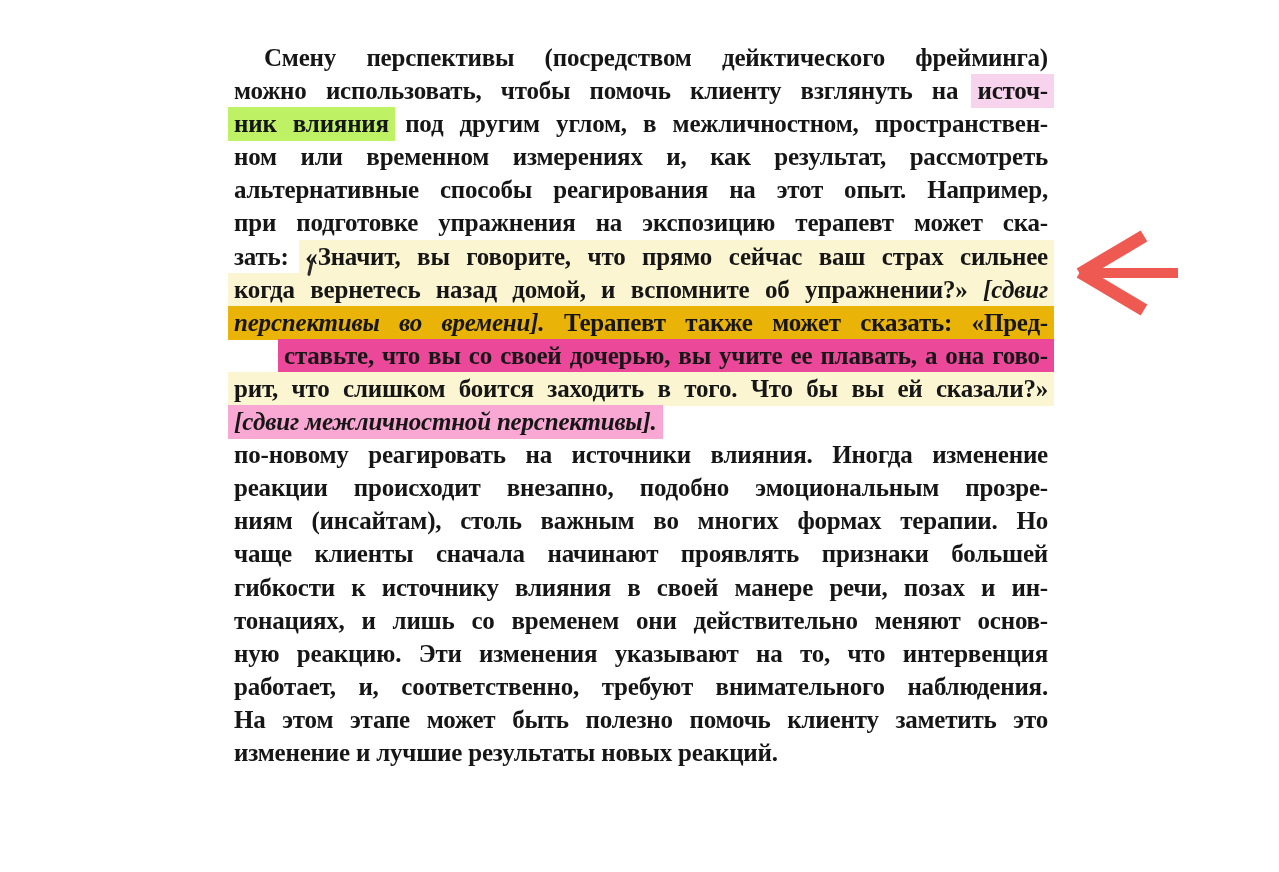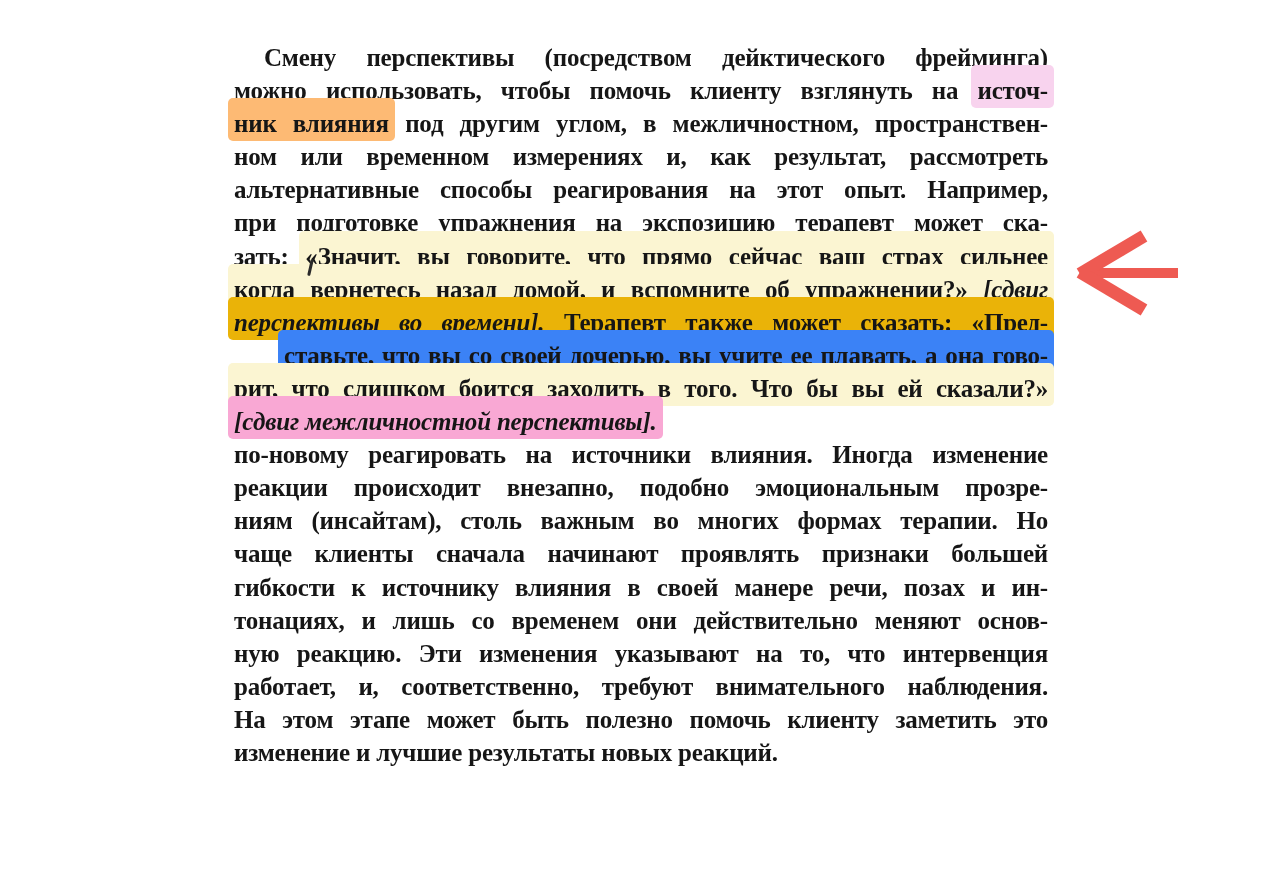--- a/index.html
+++ b/index.html
@@ -37,23 +37,23 @@
   }
   .line.no-just {
     text-align: left;
     text-align-last: left;
   }
   .line.indent {
     text-indent: 30px;
   }
   mark {
     color: inherit;
-    padding: 12px 6px 4px;
+    padding: 3px 6px 4px;
     margin: 0 -6px;
-    border-radius: 5px;
+    border-radius: 0;
   }
   mark.pink   { background: #f8d3ee; }
   mark.yellow { background: #fbf5d2; }
   .it { font-style: italic; }
   .arrow-svg {
     position: absolute;
     left: 1076px;
     top: 228px;
   }
   .caret-mark {
@@ -69,28 +69,28 @@
 </style>
 </head>
 <body>
 
 <div class="page">
 
   <div class="text-block" id="text-block" style="color: rgb(22, 22, 22);">
       <div>
         <div class="line indent"><span class="">Смену перспективы (посредством дейктического фрейминга)</span></div>
         <div class="line"><span class="">можно использовать, чтобы помочь клиенту взглянуть на </span><mark class="pink" style="background: rgb(248, 211, 238);"><span class="">источ-</span></mark></div>
-        <div class="line"><mark class="pink" style="background: #fdba74;"><span class="">ник влияния</span></mark><span class=""> под другим углом, в межличностном, пространствен-</span></div>
+        <div class="line"><mark class="pink" style="background: #bef264;"><span class="">ник влияния</span></mark><span class=""> под другим углом, в межличностном, пространствен-</span></div>
         <div class="line"><span class="">ном или временном измерениях и, как результат, рассмотреть</span></div>
         <div class="line"><span class="">альтернативные способы реагирования на этот опыт. Например,</span></div>
         <div class="line"><span class="">при подготовке упражнения на экспозицию терапевт может ска-</span></div>
         <div class="line"><span class="">зать: </span><mark class="yellow" style="background: rgb(251, 245, 210);"><span class="">«Значит, вы говорите, что прямо сейчас ваш страх сильнее</span></mark></div>
         <div class="line"><mark class="yellow" style="background: rgb(251, 245, 210);"><span class="">когда вернетесь назад домой, и вспомните об упражнении?» </span><span class="it">[сдвиг</span></mark></div>
         <div class="line"><mark class="yellow" style="background: #eab308;"><span class="it">перспективы во времени].</span><span class=""> Терапевт также может сказать: «Пред-</span></mark></div>
-        <div class="line"><mark class="yellow" style="background: #3b82f6; margin-left: 44px;"><span class="">ставьте, что вы со своей дочерью, вы учите ее плавать, а она гово-</span></mark></div>
+        <div class="line"><mark class="yellow" style="background: #ec4899; margin-left: 44px;"><span class="">ставьте, что вы со своей дочерью, вы учите ее плавать, а она гово-</span></mark></div>
         <div class="line"><mark class="yellow" style="background: rgb(251, 245, 210);"><span class="">рит, что слишком боится заходить в того. Что бы вы ей сказали?»</span></mark></div>
         <div class="line no-just"><mark class="yellow" style="background: #f9a8d4;"><span class="it">[сдвиг межличностной перспективы].</span></mark></div>
       </div>
       <div>
         <div class="line"><span class="">по-новому реагировать на источники влияния. Иногда изменение</span></div>
         <div class="line"><span class="">реакции происходит внезапно, подобно эмоциональным прозре-</span></div>
         <div class="line"><span class="">ниям (инсайтам), столь важным во многих формах терапии. Но</span></div>
         <div class="line"><span class="">чаще клиенты сначала начинают проявлять признаки большей</span></div>
         <div class="line"><span class="">гибкости к источнику влияния в своей манере речи, позах и ин-</span></div>
         <div class="line"><span class="">тонациях, и лишь со временем они действительно меняют основ-</span></div>

